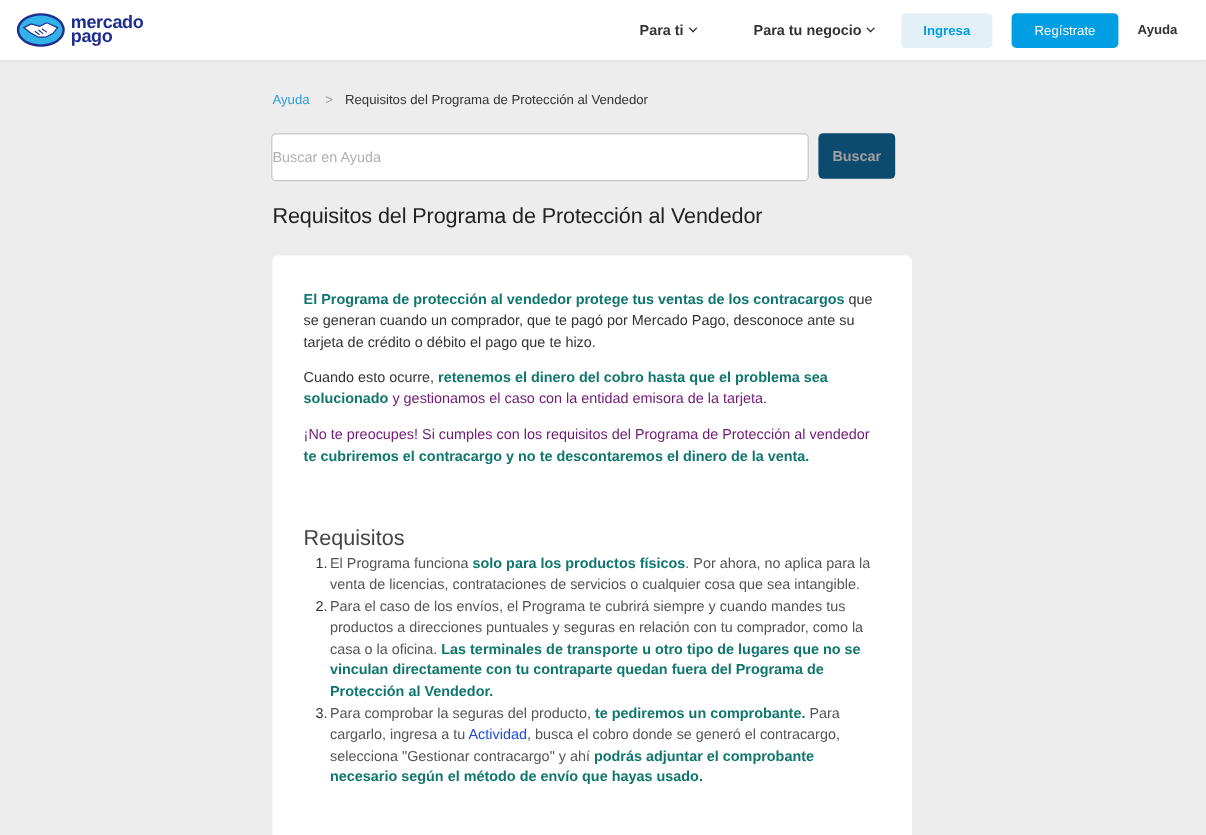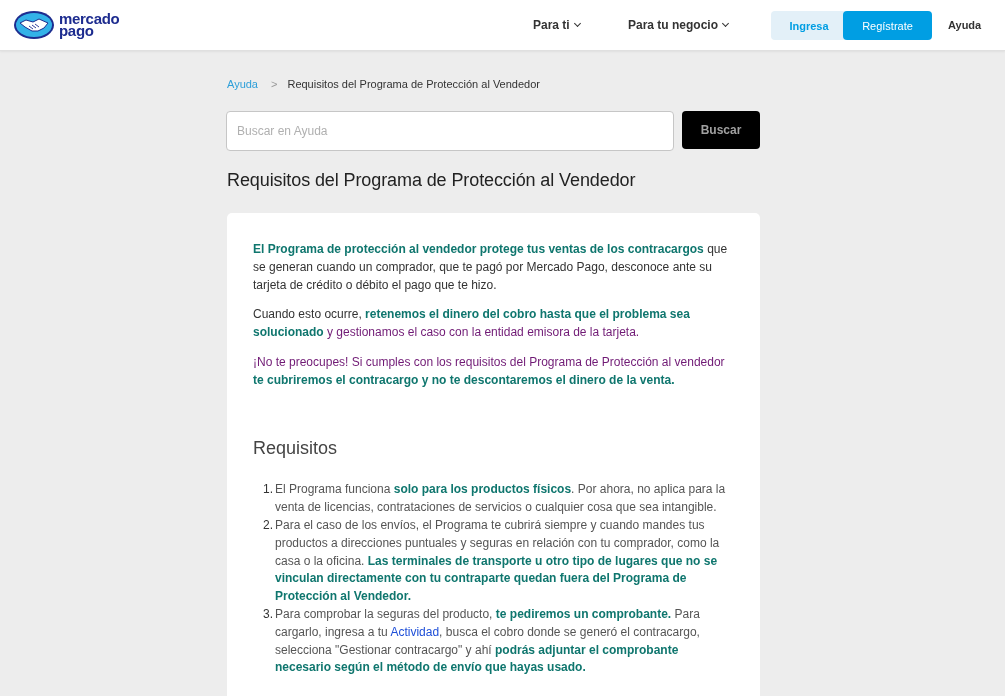--- a/index.html
+++ b/index.html
@@ -9,41 +9,41 @@
   .header { position: absolute; top: 0; left: 0; width: 1005px; height: 51px; background: #fff; border-bottom: 1px solid #e0e0e0; box-shadow: 0 1px 2px rgba(0,0,0,0.06); padding-left: 45px; }
   .logo { position: absolute; left: 13px; top: 10px; display: flex; align-items: center; }
   .logo-mark { width: 42px; height: 30px; }
   .logo-text { margin-left: 4px; color: #1d2c8f; font-weight: bold; font-size: 15px; line-height: 12px; letter-spacing: -0.3px; }
   .logo-text span { display: block; }
 
   .nav { position: absolute; top: 0; height: 50px; display: flex; align-items: center; font-size: 12px; color: #333; }
   .nav-item { display: flex; align-items: center; cursor: pointer; font-weight: bold; color: #333; }
   .chev { display: inline-block; width: 5px; height: 5px; border-right: 1px solid #333; border-bottom: 1px solid #333; transform: rotate(45deg); margin-left: 5px; margin-top: -3px; }
 
-  .btn-ingresa { position: absolute; left: 751px; top: 11px; width: 76px; height: 29px; background: #e3f0f8; color: #009ee3; border-radius: 4px; font-size: 11px; font-weight: bold; display: flex; align-items: center; justify-content: center; cursor: pointer; margin-left: 20px; }
+  .btn-ingresa { position: absolute; left: 751px; top: 11px; width: 76px; height: 29px; background: #e3f0f8; color: #009ee3; border-radius: 4px; font-size: 11px; font-weight: bold; display: flex; align-items: center; justify-content: center; cursor: pointer; }
   .btn-registrate { position: absolute; left: 843px; top: 11px; width: 89px; height: 29px; background: #009ee3; color: #fff; border-radius: 4px; font-size: 11px; font-weight: normal; display: flex; align-items: center; justify-content: center; cursor: pointer; }
   .nav-ayuda { position: absolute; left: 948px; top: 0; height: 50px; display: flex; align-items: center; font-size: 11px; font-weight: bold; color: #333; cursor: pointer; }
 
   .breadcrumb { position: absolute; left: 227px; top: 78px; font-size: 11px; display: flex; align-items: center; }
   .bc-link { color: #3483fa; color: #2d9fd9; cursor: pointer; }
   .bc-sep { color: #999; margin: 0 10px 0 13px; font-size: 11px; }
   .bc-current { color: #333; }
 
-  .search-input { position: absolute; left: 226px; top: 111px; width: 448px; height: 40px; border: 1px solid #c6c6c6; border-radius: 4px; background: #fff; font-size: 12px; padding-left: 10px; color: #333; font-family: "Liberation Sans", sans-serif; outline: none; }
+  .search-input { position: absolute; left: 226px; top: 111px; width: 448px; height: 40px; border: 1px solid #c6c6c6; border-radius: 4px; background: #fff; font-size: 12px; padding-left: 0; color: #333; font-family: "Liberation Sans", sans-serif; outline: none; }
   .search-input::placeholder { color: #b0b0b0; }
-  .search-btn { position: absolute; left: 682px; top: 111px; width: 78px; height: 38px; background: #000000; color: #a0a0a0; border-radius: 4px; font-size: 12px; font-weight: bold; display: flex; align-items: center; justify-content: center; cursor: pointer; border: none; }
+  .search-btn { position: absolute; left: 682px; top: 111px; width: 64px; height: 38px; background: #0c4a6e; color: #a0a0a0; border-radius: 4px; font-size: 12px; font-weight: bold; display: flex; align-items: center; justify-content: center; cursor: pointer; border: none; }
 
   .page-title { position: absolute; left: 227px; top: 170px; font-size: 18px; color: #222; font-weight: normal; letter-spacing: -0.1px; }
 
   .card { position: absolute; left: 227px; top: 213px; width: 533px; height: 500px; background: #fff; border-radius: 5px; padding: 28px 26px 0 26px; font-size: 12px; line-height: 17.8px; color: #555; }
   .card p { margin-bottom: 12px; }
   .card b { color: #0f766e; font-weight: bold; }
   .card .dark { color: #333; }
   .card .light { color: #701a75; }
-  .section-title { font-size: 18px; color: #444; margin-top: 50px; margin-bottom: 24px; font-weight: normal; }
+  .section-title { font-size: 18px; color: #444; margin-top: 50px; margin-bottom: 4px; font-weight: normal; }
   .req-list { list-style: none; padding-left: 0; }
   .req-list li { position: relative; padding-left: 22px; color: #555; }
   .req-list li .num { position: absolute; left: 10px; top: 0; color: #333; }
   .link { color: #1d4ed8; cursor: pointer; }
 </style>
 </head>
 <body>
 
 <header class="header">
   <div class="logo">

